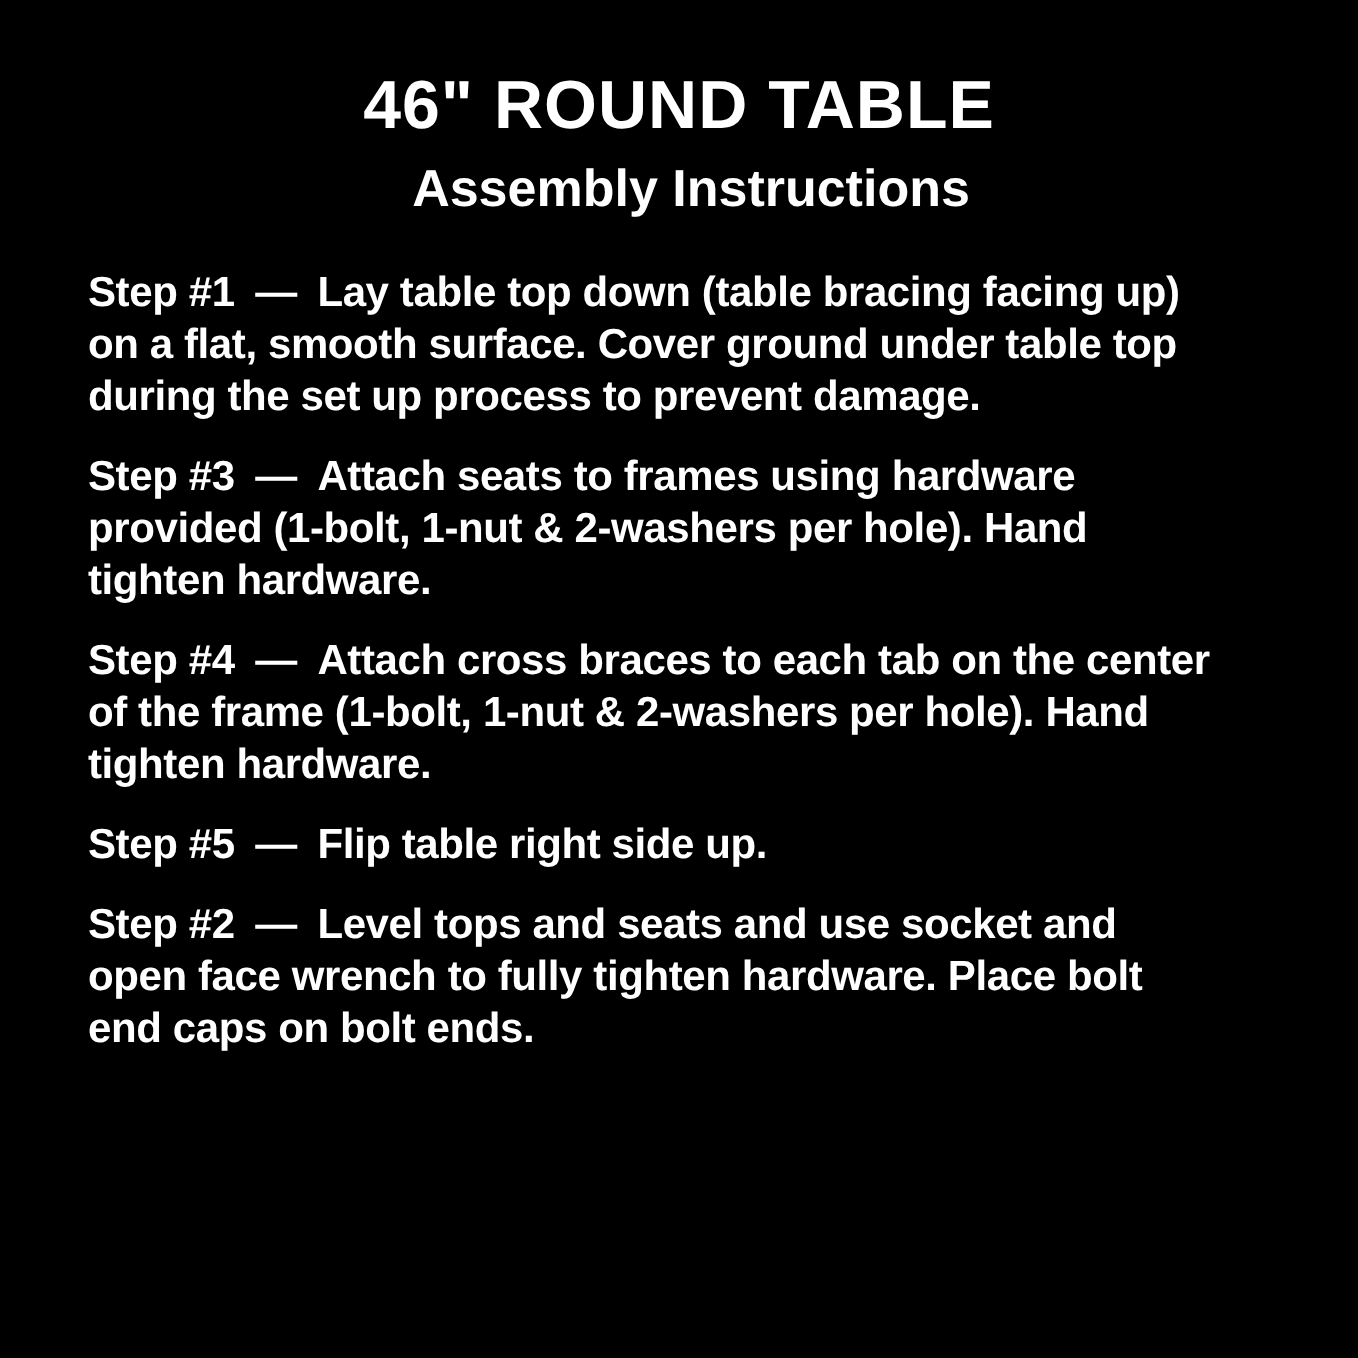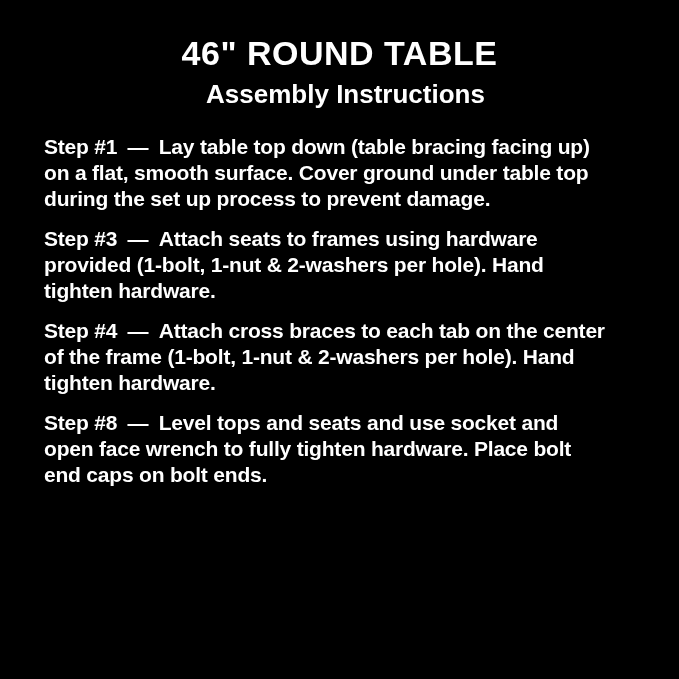--- a/index.html
+++ b/index.html
@@ -55,17 +55,18 @@
   <main class="steps">
     <p class="step">Step #1 — Lay table top down (table bracing facing up)
 on a flat, smooth surface. Cover ground under table top
 during the set up process to prevent damage.</p>
     <p class="step">Step #3 — Attach seats to frames using hardware
 provided (1-bolt, 1-nut &amp; 2-washers per hole). Hand
 tighten hardware.</p>
     <p class="step">Step #4 — Attach cross braces to each tab on the center
 of the frame (1-bolt, 1-nut &amp; 2-washers per hole). Hand
 tighten hardware.</p>
-    <p class="step">Step #8 — Level tops and seats and use socket and
+    <p class="step">Step #5 — Flip table right side up.</p>
+    <p class="step">Step #2 — Level tops and seats and use socket and
 open face wrench to fully tighten hardware. Place bolt
 end caps on bolt ends.</p>
   </main>
 </div>
 
 </body></html>

